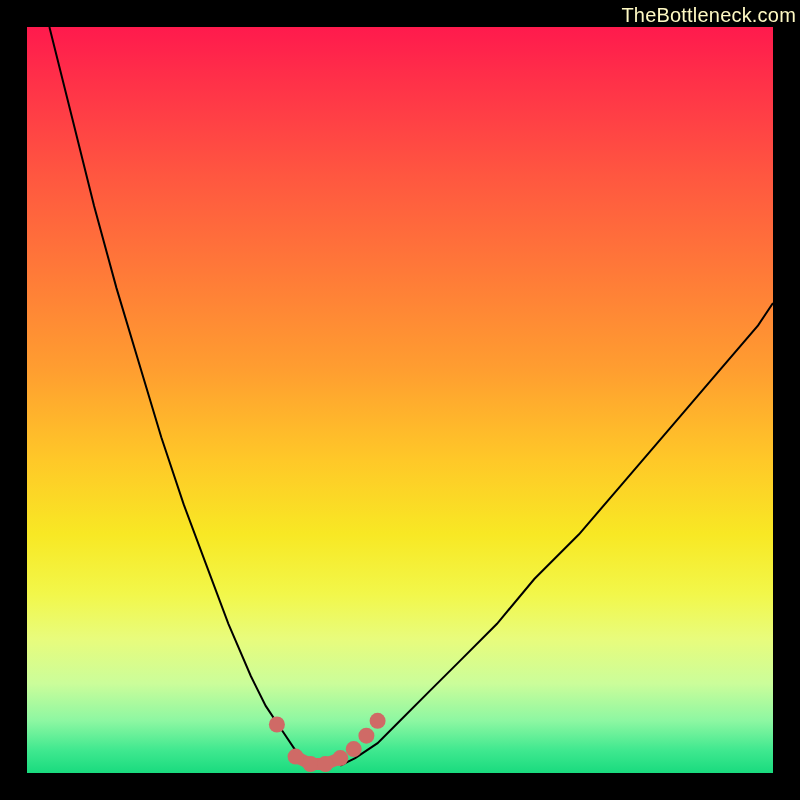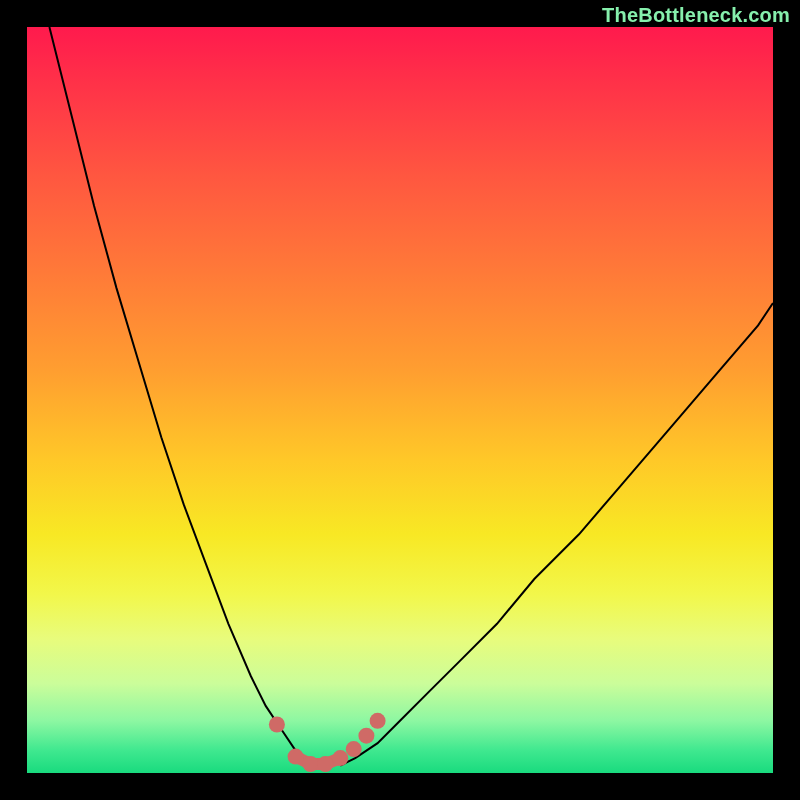--- a/index.html
+++ b/index.html
@@ -37,24 +37,24 @@
       #e8fc7c 82%,
       #cbfd9a 88%,
       #8df7a2 93%,
       #3fe88f 97%,
       #19db7e 100%
     );
   }
   .watermark {
     position: absolute;
     top: 4px;
-    right: 10px;
-    color: #86efac;
+    right: 4px;
+    color: #fef9c3;
     font-size: 20px;
-    font-weight: 700;
+    font-weight: 400;
     letter-spacing: 0.2px;
   }
   svg.curves {
     position: absolute;
     left: 0;
     top: 0;
     width: 746px;
     height: 746px;
   }
   .curve {

